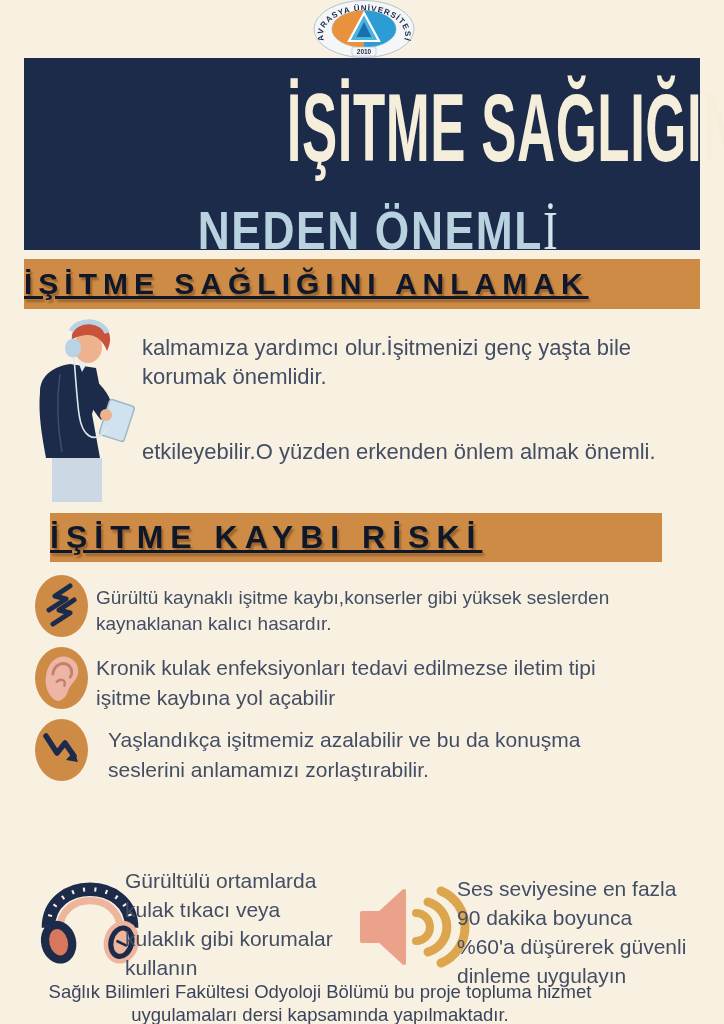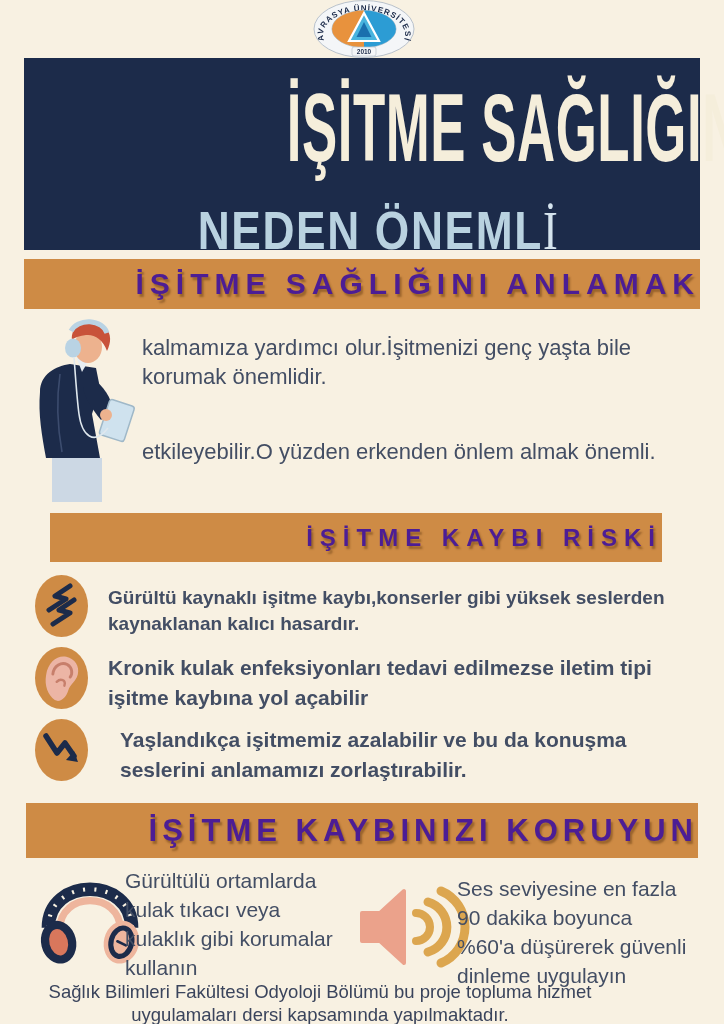--- a/index.html
+++ b/index.html
@@ -23,44 +23,45 @@
   .subtitle-line{line-height:52px; white-space:nowrap;margin-left:32px;}
   .subtitle-line .stretch{
     display:inline-block; transform:scaleX(0.82); transform-origin:50% 50%;
     font-weight:bold; font-size:54px; color:#b9d2e0; letter-spacing:2px;
   }
   .subtitle-tail{
     font-family:"Liberation Serif", serif; font-weight:normal; color:#d5e4ee;
   }
   
   .banner{
-    position:absolute; background:#ce8b45; color:#4c1d95; font-weight:bold;
-    text-align:right; white-space:nowrap;
+    position:absolute; background:#ce8b45; color:#0f172a; font-weight:bold;
+    text-align:left; white-space:nowrap;
     text-shadow:2px 3px 2px rgba(92,54,16,0.45);
+    text-decoration:underline;
   }
   .banner1{left:24px; top:259px; width:676px; height:50px; line-height:50px;
            font-size:30px; letter-spacing:6px;}
   .banner2{left:50px; top:513px; width:612px; height:49px; line-height:49px;
-           font-size:24px; letter-spacing:7px;}
+           font-size:32px; letter-spacing:7px;}
   .banner3{left:26px; top:803px; width:672px; height:55px; line-height:55px;
            font-size:31px; letter-spacing:5px;}
   
   .illustration{position:absolute; left:22px; top:312px; width:116px; height:190px;}
   .para{position:absolute; left:142px; width:575px;}
   .para1{top:333px;}
   .para2{top:437px;}
   .para .line{font-size:22px; line-height:29px; white-space:nowrap;}
   
   .bullet-icon{
     position:absolute; left:35px; width:53px; height:62px;
     background:#ce8b45; border-radius:50%;
   }
   .bi1{top:575px;} .bi2{top:647px;} .bi3{top:719px;}
   .bullet-icon svg{position:absolute; left:4px; top:6px;}
-  .bullet-text{position:absolute; left:108px; width:590px;font-weight:bold;}
+  .bullet-text{position:absolute; left:96px; width:590px;}
   .bt1{top:585px;} .bt1 .line{font-size:19px; line-height:26px;}
   .bt2{top:653px;} .bt2 .line{font-size:21px; line-height:30px;}
   .bt3{top:725px;margin-left:12px;} .bt3 .line{font-size:21px; line-height:30px;}
   .bullet-text .line{white-space:nowrap;}
   
   .headphones-box{position:absolute; left:36px; top:862px; width:108px; height:108px;}
   .speaker-box{position:absolute; left:360px; top:880px; width:118px; height:94px;}
   .protect-text{position:absolute;}
   .pt-left{left:125px; top:866px; width:240px;}
   .pt-right{left:457px; top:874px; width:255px;}
@@ -164,21 +165,20 @@
     <svg width="45" height="50" viewBox="0 0 45 50">
       <path d="M7 11 L18 28 L26 18 L35 31" stroke="#1c2b4a" stroke-width="5.5" fill="none" stroke-linecap="round" stroke-linejoin="round"></path>
       <path d="M39 37 L27 35 L35 26 Z" fill="#1c2b4a"></path>
     </svg>
   </div>
   <div class="bullet-text bt3">
     <div class="line">Yaşlandıkça işitmemiz azalabilir ve bu da konuşma</div>
     <div class="line">seslerini anlamamızı zorlaştırabilir.</div>
   </div>
 
-  <div class="banner banner3">İŞİTME KAYBINIZI KORUYUN</div>
 
   <div class="headphones-box">
     <svg width="108" height="108" viewBox="0 0 105 105">
       <path d="M12 64 C12 14 93 14 93 64" stroke="#1c2b4a" stroke-width="13" fill="none"></path>
       <path d="M12 64 C12 14 93 14 93 64" stroke="#f8f1e2" stroke-width="4" fill="none" stroke-dasharray="2 9"></path>
       <path d="M23 66 C23 28 82 28 82 66" stroke="#eeb59d" stroke-width="7" fill="none"></path>
       <g transform="rotate(-14 22 78)">
         <ellipse cx="22" cy="78" rx="17" ry="21" fill="#1c2b4a"></ellipse>
         <ellipse cx="22" cy="78" rx="9" ry="13" fill="#d9775c"></ellipse>
       </g>

